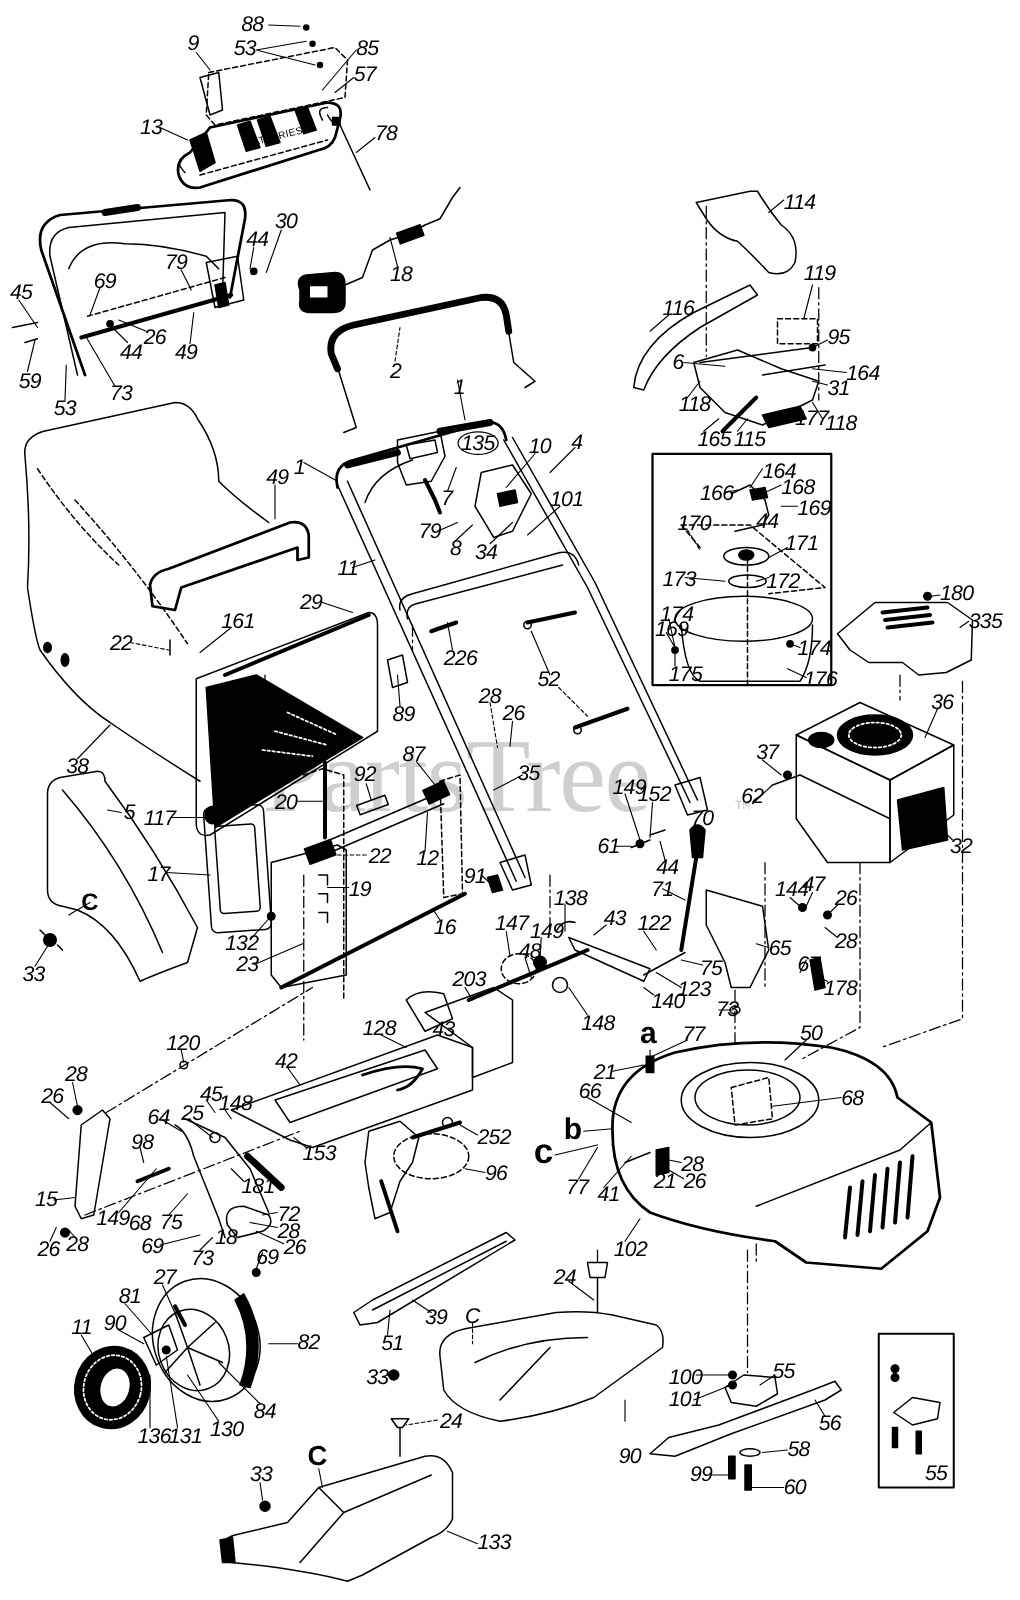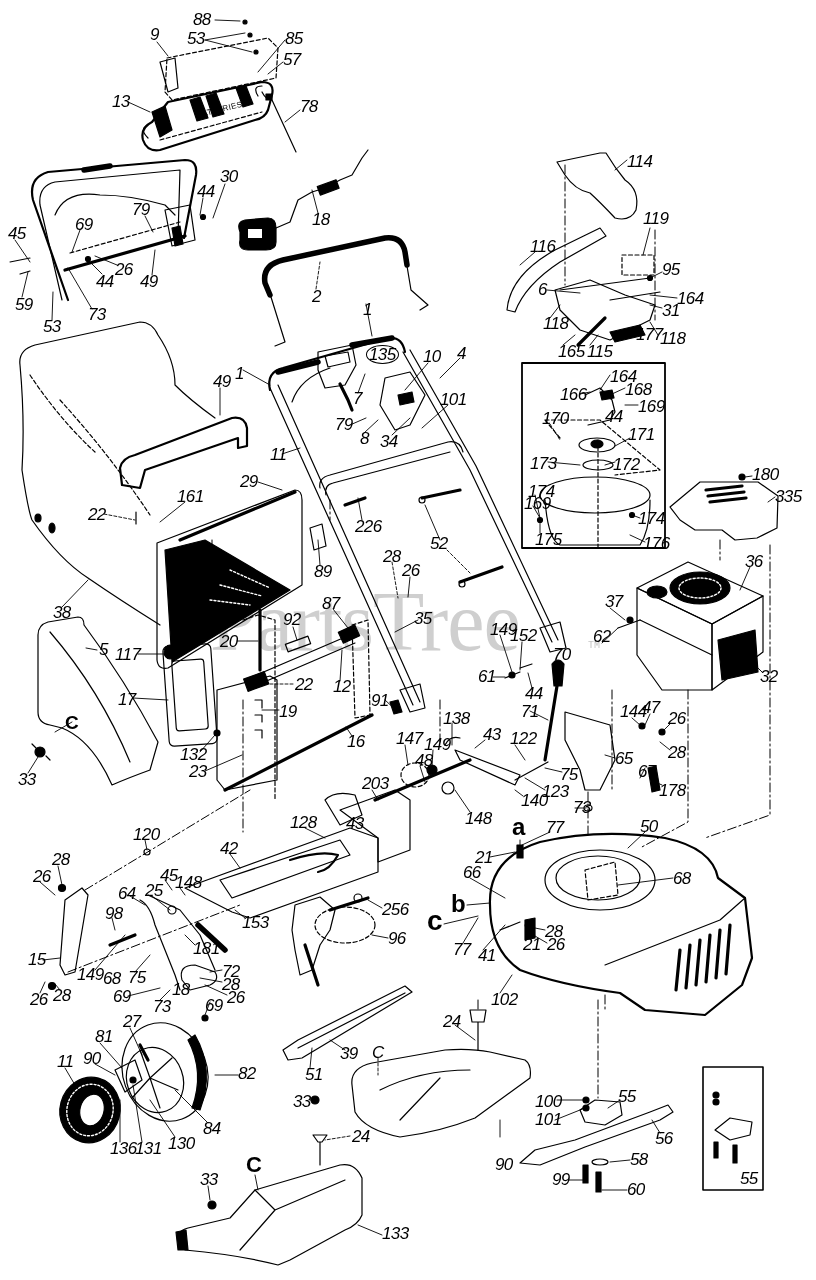--- a/index.html
+++ b/index.html
@@ -459,21 +459,21 @@
   <span class="lbl" style="left: 463px;top:864px">66</span>
   <span class="lbl" style="left:673px;top:870px">68</span>
   <span class="lbl mk" style="left:451px;top:892px">b</span>
   <span class="lbl mk" style="left:427px;top:907px;font-size:28px;line-height:28px">c</span>
   <span class="lbl" style="left:545px;top:923px">28</span>
   <span class="lbl" style="left:547px;top:936px">26</span>
   <span class="lbl" style="left:523px;top:936px">21</span>
   <span class="lbl" style="left:453px;top:941px">77</span>
   <span class="lbl" style="left:478px;top:947px">41</span>
   <span class="lbl" style="left:491px;top:991px">102</span>
-  <span class="lbl" style="left:382px;top:901px">256</span>
+  <span class="lbl" style="left:382px;top:901px">252</span>
   <span class="lbl" style="left:388px;top:930px">96</span>
 
   <span class="lbl" style="left:443px;top:1013px">24</span>
   <span class="lbl" style="left:372px;top:1044px">C</span>
   <span class="lbl" style="left:293px;top:1093px">33</span>
   <span class="lbl" style="left:495px;top:1156px">90</span>
 
   <span class="lbl" style="left:535px;top:1093px">100</span>
   <span class="lbl" style="left:618px;top:1088px">55</span>
   <span class="lbl" style="left:535px;top:1111px">101</span>

